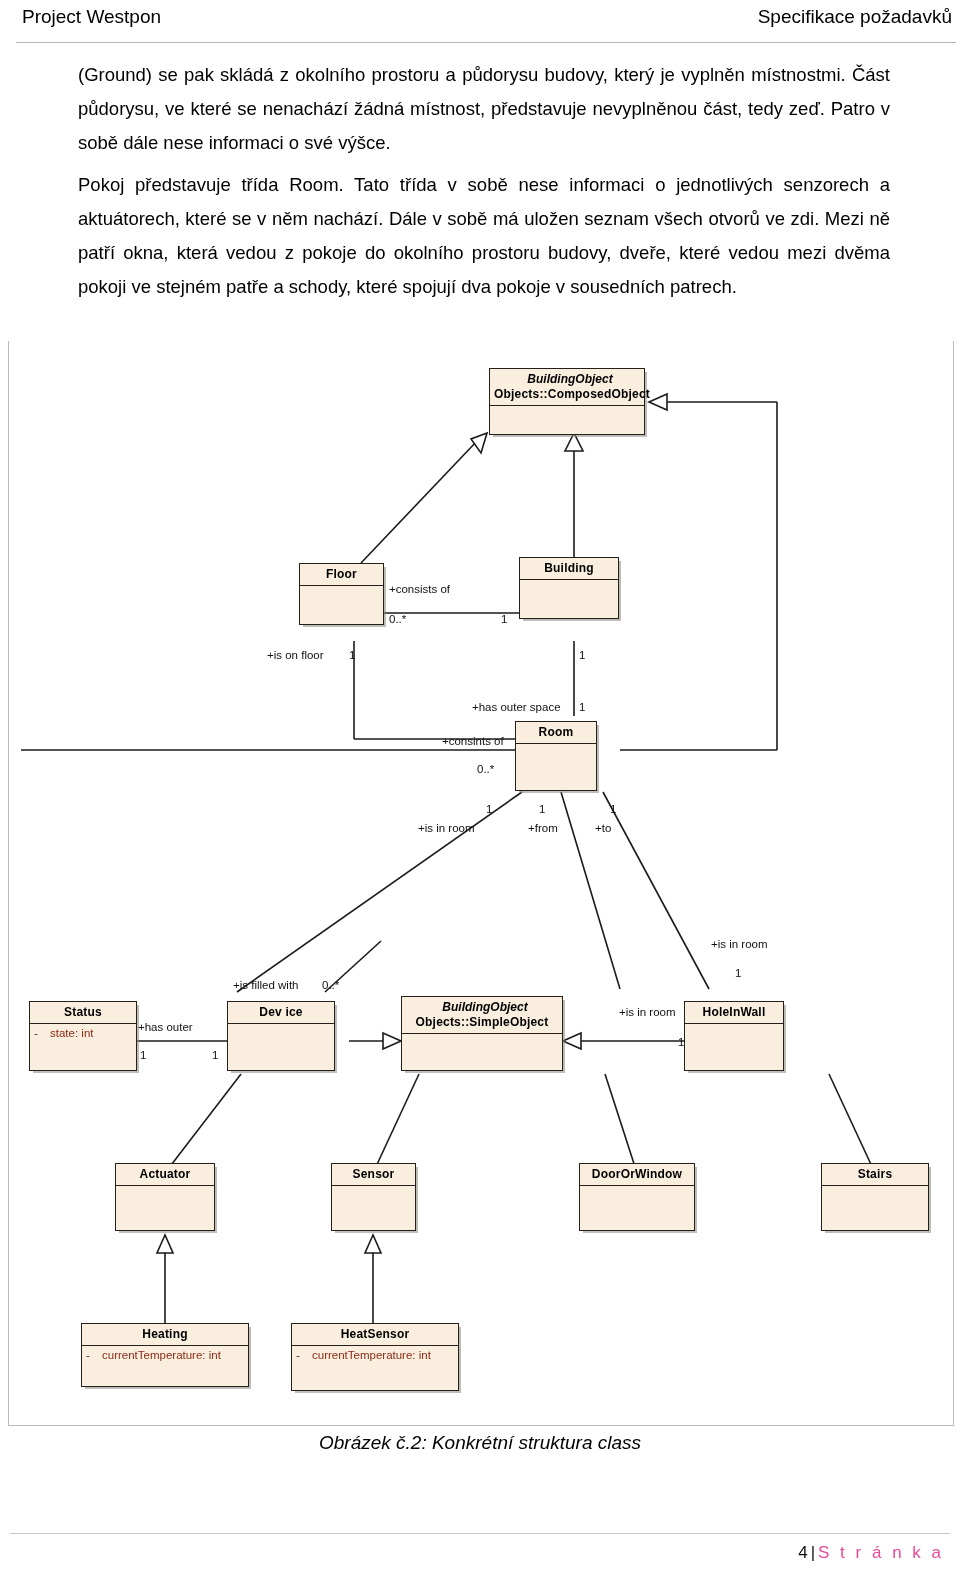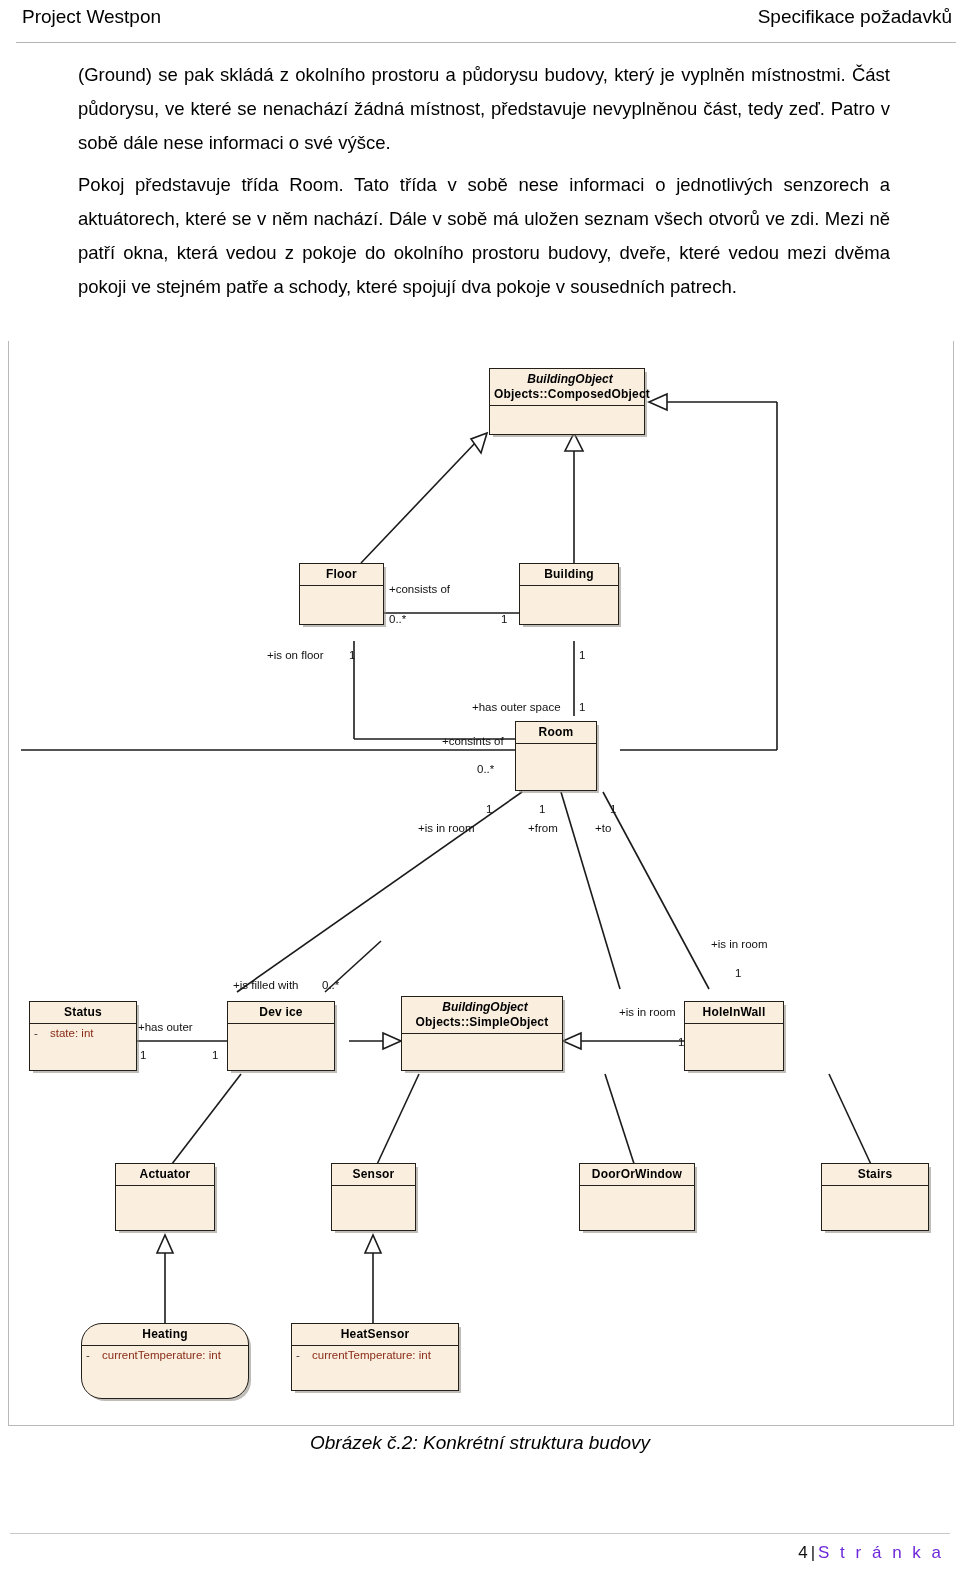--- a/index.html
+++ b/index.html
@@ -72,21 +72,21 @@
   #caption{
     position:absolute;left:0;top:1432px;width:960px;text-align:center;
     font-style:italic;font-size:19px;
   }
   #footer-rule{position:absolute;left:10px;right:10px;top:1533px;height:1px;background:#c9c9c9;}
   #footer{
     position:absolute;right:16px;top:1543px;font-size:17px;
   }
   #footer .pg{color:#111;}
   #footer .sep{color:#111;padding:0 3px;}
-  #footer .word{color:#6d28d9;letter-spacing:3px;}
+  #footer .word{color:#ec4899;letter-spacing:3px;}
 </style>
 </head>
 <body>
 
 <div id="header">
   <div class="h-left">Project Westpon</div>
   <div class="h-right">Specifikace požadavků</div>
   <div class="rule"></div>
 </div>
 
@@ -162,21 +162,21 @@
       <span class="qname">Objects::ComposedObject</span>
     </div>
     <div class="body"></div>
   </div>
 
   <div class="cls" style="left:290px;top:222px;width:85px;height:62px;">
     <div class="hd">Floor</div>
     <div class="body"></div>
   </div>
 
-  <div class="cls" style="left:510px;top:222px;width:100px;height:62px;">
+  <div class="cls" style="left:510px;top:216px;width:100px;height:62px;">
     <div class="hd">Building</div>
     <div class="body"></div>
   </div>
 
   <div class="cls" style="left:506px;top:380px;width:82px;height:70px;">
     <div class="hd">Room</div>
     <div class="body"></div>
   </div>
 
   <div class="cls" style="left:20px;top:660px;width:108px;height:70px;">
@@ -219,21 +219,21 @@
   <div class="cls" style="left:570px;top:822px;width:116px;height:68px;">
     <div class="hd">DoorOrWindow</div>
     <div class="body"></div>
   </div>
 
   <div class="cls" style="left:812px;top:822px;width:108px;height:68px;">
     <div class="hd">Stairs</div>
     <div class="body"></div>
   </div>
 
-  <div class="cls" style="left:72px;top:982px;width:168px;height:76px;border-radius:21px;">
+  <div class="cls" style="left:72px;top:982px;width:168px;height:64px;">
     <div class="hd">Heating</div>
     <div class="body">
       <div class="attr">
         <span class="vis">-</span><span>currentTemperature:  int</span>
       </div>
     </div>
   </div>
 
   <div class="cls" style="left:282px;top:982px;width:168px;height:68px;">
     <div class="hd">HeatSensor</div>
@@ -272,18 +272,18 @@
   <div class="mult" style="left:131px;top:708px;">1</div>
   <div class="mult" style="left:203px;top:708px;">1</div>
 
   <div class="lbl" style="left:610px;top:665px;">+is in room</div>
   <div class="mult" style="left:669px;top:695px;">1</div>
 
   <div class="lbl" style="left:702px;top:597px;">+is in room</div>
   <div class="mult" style="left:726px;top:626px;">1</div>
 </div>
 
-<div id="caption">Obrázek č.2: Konkrétní struktura budovy</div>
+<div id="caption">Obrázek č.2: Konkrétní struktura class</div>
 
 <div id="footer-rule"></div>
 <div id="footer">
   <span class="pg">4</span><span class="sep">|</span><span class="word">S t r á n k a</span>
 </div>
 
 </body></html>

